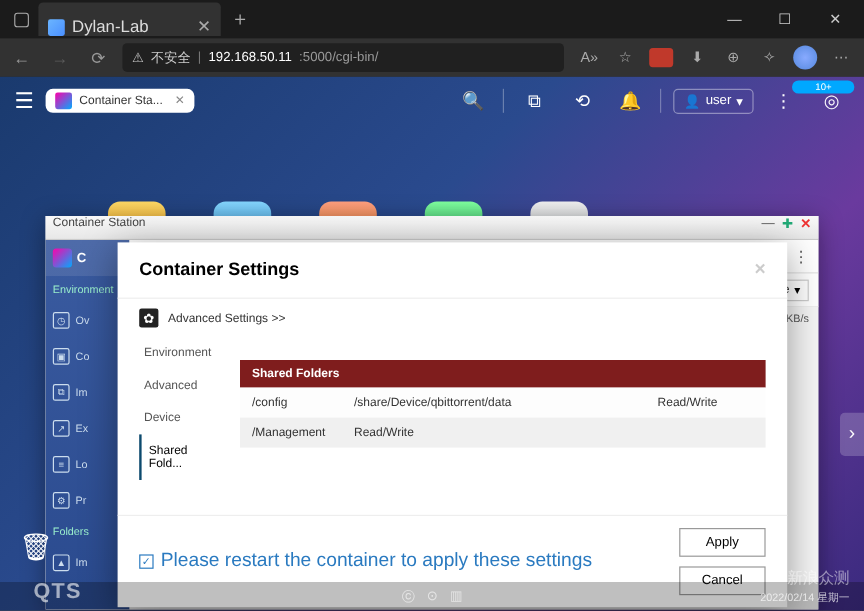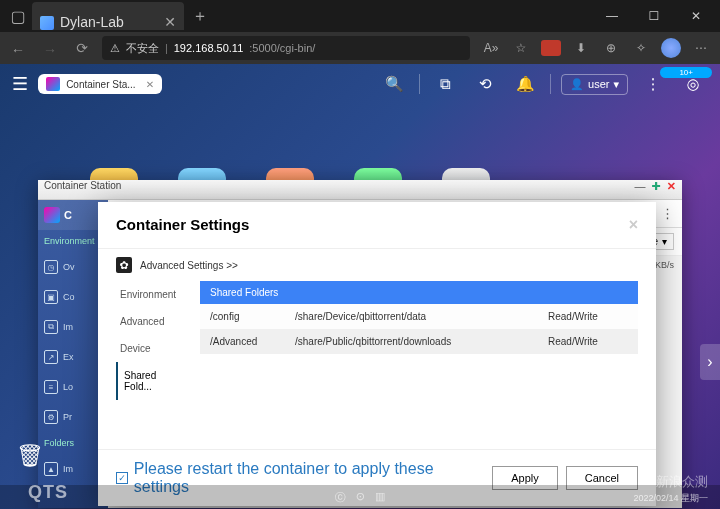--- a/index.html
+++ b/index.html
@@ -67,30 +67,30 @@
 .adv-row { padding: 8px 18px; display: flex; align-items: center; gap: 8px; }
 .adv-icon { width: 16px; height: 16px; background: #222; color: #fff; display: flex; align-items: center; justify-content: center; font-size: 11px; border-radius:2px;}
 .adv-link { font-size: 10px; color: #333; cursor: pointer; }
 
 .modal-body { flex: 1; display: flex; padding: 0 18px; gap: 12px; }
 .tab-list { width: 72px; font-size: 10px; }
 .tab-item { padding: 8px 4px; color: #555; cursor: pointer; }
 .tab-item.active { border-left: 2px solid #0c4a6e; color: #000; padding-left: 6px; }
 
 .table-wrap { flex: 1; }
-.thead { background: #3b82f6; color: #fff; font-size: 10px; font-weight: normal; padding: 6px 10px; }
+.thead { background: #7f1d1d; color: #fff; font-size: 10px; font-weight: bold; padding: 6px 10px; margin-top: 19px; }
 .trow { display: flex; font-size: 10px; padding: 7px 10px; }
 .trow:nth-child(odd) { background: #f0f0f0; }
 .trow:nth-child(even) { background: #fdfdfd; }
 .c1 { width: 85px; color:#333;} .c2 { flex: 1; color:#333;} .c3 { width: 80px; color:#333;}
 
 .modal-foot { padding: 10px 18px; display: flex; align-items: center; gap: 6px; border-top: 1px solid #eee; }
 .chk { width: 12px; height: 12px; border: 1px solid #2a7ac0; display:flex;align-items:center;justify-content:center;color:#2a7ac0;font-size:9px;}
 .note { font-size: 16px; color: #2a7ac0; }
-.btns { margin-left: auto; display: flex; gap: 8px; }
+.btns { margin-left: auto; display: flex; gap: 8px; flex-direction: column; }
 .btn { border: 1px solid #999; background: #fff; padding: 5px 18px; font-size: 11px; cursor: pointer; }
 
 
 .trash { position: absolute; bottom: 40px; left: 16px; color: #fff; font-size: 22px; cursor: pointer; }
 .qts-brand { position: absolute; bottom: 6px; left: 28px; color: rgba(255,255,255,.6); font-size: 18px; font-weight: bold; letter-spacing:1px;}
 .footer-bar { position: absolute; bottom: 0; left: 0; right: 0; height: 24px; background: rgba(0,0,0,.25); }
 .footer-center { position: absolute; bottom: 4px; left: 50%; transform: translateX(-50%); display: flex; gap: 10px; color: rgba(255,255,255,.6); font-size: 11px; }
 .clock { position: absolute; bottom: 4px; right: 12px; color: rgba(255,255,255,.7); font-size: 9px; }
 .watermark { position: absolute; bottom: 18px; right: 12px; color: rgba(255,255,255,.5); font-size: 13px; margin-top: 32px; }
 .edge-arrow { position:absolute; right:0; top:280px; width:20px; height:36px; background:rgba(255,255,255,.2); color:#fff; display:flex;align-items:center;justify-content:center; border-radius:4px 0 0 4px; cursor:pointer;}
@@ -253,22 +253,21 @@
         <div class="tab-item active">Shared Fold...</div>
       </div>
       <div class="table-wrap">
         <div class="thead">Shared Folders</div>
         <div class="trow">
           <div class="c1">/config</div>
           <div class="c2">/share/Device/qbittorrent/data</div>
           <div class="c3">Read/Write</div>
         </div>
         <div class="trow">
-          <div class="c1">/Advanced</div>
-          <div class="c2">/share/Public/qbittorrent/downloads</div>
+          <div class="c1">/Management</div>
           <div class="c3">Read/Write</div>
         </div>
       </div>
     </div>
     <div class="modal-foot">
       <div class="chk">✓</div>
       <span class="note">Please restart the container to apply these settings</span>
       <div class="btns">
         <button class="btn">Apply</button>
         <button class="btn">Cancel</button>

